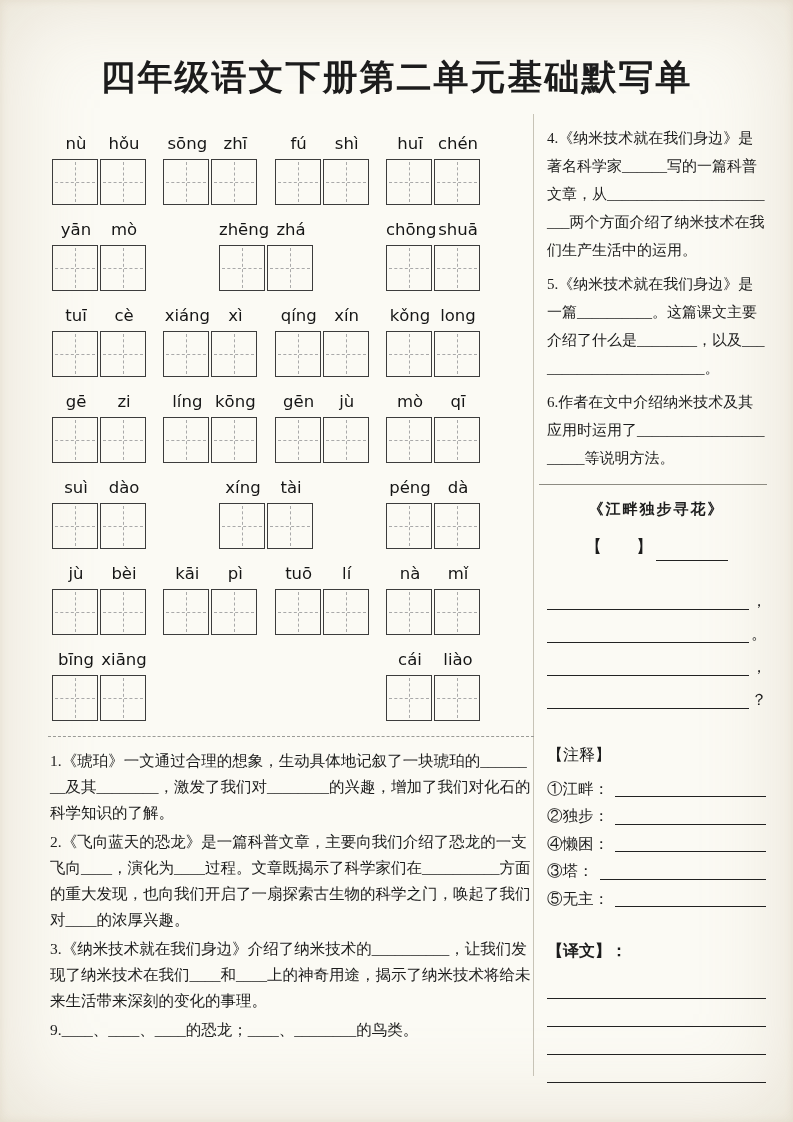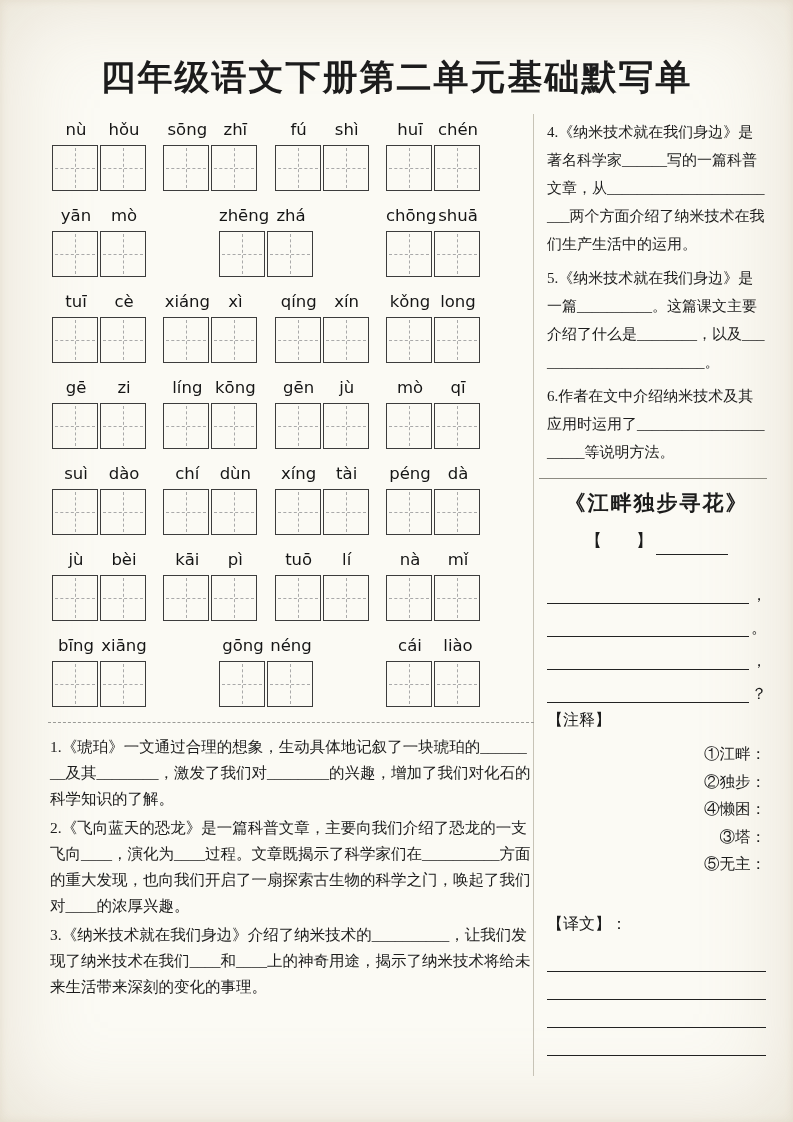--- a/index.html
+++ b/index.html
@@ -6,53 +6,53 @@
   .page{
     width:793px;height:1122px;position:relative;margin:0 auto;
     background:#fbfaf4;overflow:hidden;color:#1c1c1c;
     font-family:"Liberation Serif","DejaVu Serif",serif;
     box-shadow:inset 0 0 90px rgba(190,172,140,.32), inset 0 0 10px rgba(190,172,140,.22);
   }
   .page-title{
     position:absolute;top:54px;left:0;right:0;text-align:center;
     font-size:35px;font-weight:bold;letter-spacing:2px;
   }
-  .left-col{position:absolute;left:50px;top:120px;width:482px;}
-  .right-col{position:absolute;left:547px;top:118px;width:219px;font-size:15px;line-height:28px;}
+  .left-col{position:absolute;left:50px;top:134px;width:482px;}
+  .right-col{position:absolute;left:547px;top:124px;width:219px;font-size:15px;line-height:28px;}
   .v-divider{position:absolute;left:533px;top:114px;height:962px;width:0;border-left:1.3px solid #c7c3b6;}
 
   
   .pinyin-row{display:flex;justify-content:space-between;width:430px;margin:0 0 15px 2px;}
   .syllables{display:flex;height:25px;}
   .syl{width:48px;text-align:center;font-family:"DejaVu Sans","Liberation Sans",sans-serif;
        font-size:16.5px;color:#151515;}
   .boxes{display:flex;gap:2px;}
   .tian-box{width:44px;height:44px;border:1.6px solid #3c3c3c;position:relative;background:transparent;}
   .tian-box .hd{position:absolute;left:2px;right:2px;top:50%;border-top:1px dashed #a9a9a9;}
   .tian-box .vd{position:absolute;top:2px;bottom:2px;left:50%;border-left:1px dashed #a9a9a9;}
 
   .dashed-sep{border-top:1.6px dashed #9a9a96;margin:5px 0 11px -2px;width:486px;}
 
   .question{font-size:15.5px;line-height:26px;margin:0 0 3px;word-break:break-all;}
   .rq{margin:0 0 6px;word-break:break-all;}
 
   .h-sep{border-top:1.5px solid #8d8b82;margin:12px 0 10px -8px;width:228px;}
-  .poem-title{text-align:center;font-size:21px;font-weight:bold;letter-spacing:2px;margin:2px 0 10px;}
+  .poem-title{text-align:center;font-size:15px;font-weight:bold;letter-spacing:2px;margin:2px 0 10px;}
   .poem-author{display:flex;justify-content:center;align-items:flex-end;font-size:17px;margin-bottom:16px;}
   .author-blank{display:inline-block;width:72px;border-bottom:1.6px solid #222;height:1.05em;margin-left:3px;}
   .poem-line-row{display:flex;align-items:flex-end;height:33px;}
   .pl-line{flex:1;border-bottom:1.6px solid #222;height:100%;}
   .pl-punct{width:15px;font-size:16px;line-height:1.1;padding-left:2px;}
 
-  .notes-header{font-size:16px;margin:3px 0 6px;}
-  .note-row{display:flex;align-items:flex-end;height:27.5px;flex-direction:column;}
+  .notes-header{font-size:16px;margin:32px 0 6px;}
+  .note-row{display:flex;align-items:center;height:27.5px;}
   .note-label{font-size:15.5px;white-space:nowrap;}
   .note-line{flex:1;border-bottom:1.4px solid #222;margin-left:6px;height:1.05em;}
 
-  .trans-header{font-size:16px;margin:32px 0 6px;}
+  .trans-header{font-size:16px;margin:24px 0 6px;font-weight:bold;}
   .trans-line{border-bottom:1.4px solid #222;height:27px;}
 </style>
 </head>
 <body>
 
 <div class="page">
   <div class="page-title">四年级语文下册第二单元基础默写单</div>
 
   <div class="v-divider"></div>
 
@@ -318,36 +318,20 @@
                 <i class="vd"></i>
               </div>
               <div class="tian-box">
                 <i class="hd"></i>
                 <i class="vd"></i>
               </div>
             </div>
           </div>
           <div>
             <div class="syllables">
-              <span class="syl">chí</span>
-              <span class="syl">dùn</span>
-            </div>
-            <div class="boxes">
-              <div class="tian-box">
-                <i class="hd"></i>
-                <i class="vd"></i>
-              </div>
-              <div class="tian-box">
-                <i class="hd"></i>
-                <i class="vd"></i>
-              </div>
-            </div>
-          </div>
-          <div>
-            <div class="syllables">
               <span class="syl">xíng</span>
               <span class="syl">tài</span>
             </div>
             <div class="boxes">
               <div class="tian-box">
                 <i class="hd"></i>
                 <i class="vd"></i>
               </div>
               <div class="tian-box">
                 <i class="hd"></i>
@@ -436,36 +420,20 @@
                 <i class="vd"></i>
               </div>
             </div>
           </div>
         </div>
         <div class="pinyin-row">
           <div>
             <div class="syllables">
               <span class="syl">bīng</span>
               <span class="syl">xiāng</span>
-            </div>
-            <div class="boxes">
-              <div class="tian-box">
-                <i class="hd"></i>
-                <i class="vd"></i>
-              </div>
-              <div class="tian-box">
-                <i class="hd"></i>
-                <i class="vd"></i>
-              </div>
-            </div>
-          </div>
-          <div>
-            <div class="syllables">
-              <span class="syl">gōng</span>
-              <span class="syl">néng</span>
             </div>
             <div class="boxes">
               <div class="tian-box">
                 <i class="hd"></i>
                 <i class="vd"></i>
               </div>
               <div class="tian-box">
                 <i class="hd"></i>
                 <i class="vd"></i>
               </div>
@@ -487,20 +455,21 @@
               </div>
             </div>
           </div>
         </div>
       </div>
     <div class="dashed-sep"></div>
     <div>
         <p class="question">1.《琥珀》一文通过合理的想象，生动具体地记叙了一块琥珀的________及其________，激发了我们对________的兴趣，增加了我们对化石的科学知识的了解。</p>
         <p class="question">2.《飞向蓝天的恐龙》是一篇科普文章，主要向我们介绍了恐龙的一支飞向____，演化为____过程。文章既揭示了科学家们在__________方面的重大发现，也向我们开启了一扇探索古生物的科学之门，唤起了我们对____的浓厚兴趣。</p>
         <p class="question">3.《纳米技术就在我们身边》介绍了纳米技术的__________，让我们发现了纳米技术在我们____和____上的神奇用途，揭示了纳米技术将给未来生活带来深刻的变化的事理。</p>
+        <p class="question">9.____、____、____的恐龙；____、________的鸟类。</p>
       </div>
   </div>
 
   <div class="right-col">
     <div>
         <p class="rq">4.《纳米技术就在我们身边》是著名科学家______写的一篇科普文章，从________________________两个方面介绍了纳米技术在我们生产生活中的运用。</p>
         <p class="rq">5.《纳米技术就在我们身边》是一篇__________。这篇课文主要介绍了什么是________，以及________________________。</p>
         <p class="rq">6.作者在文中介绍纳米技术及其应用时运用了______________________等说明方法。</p>
       </div>
 

